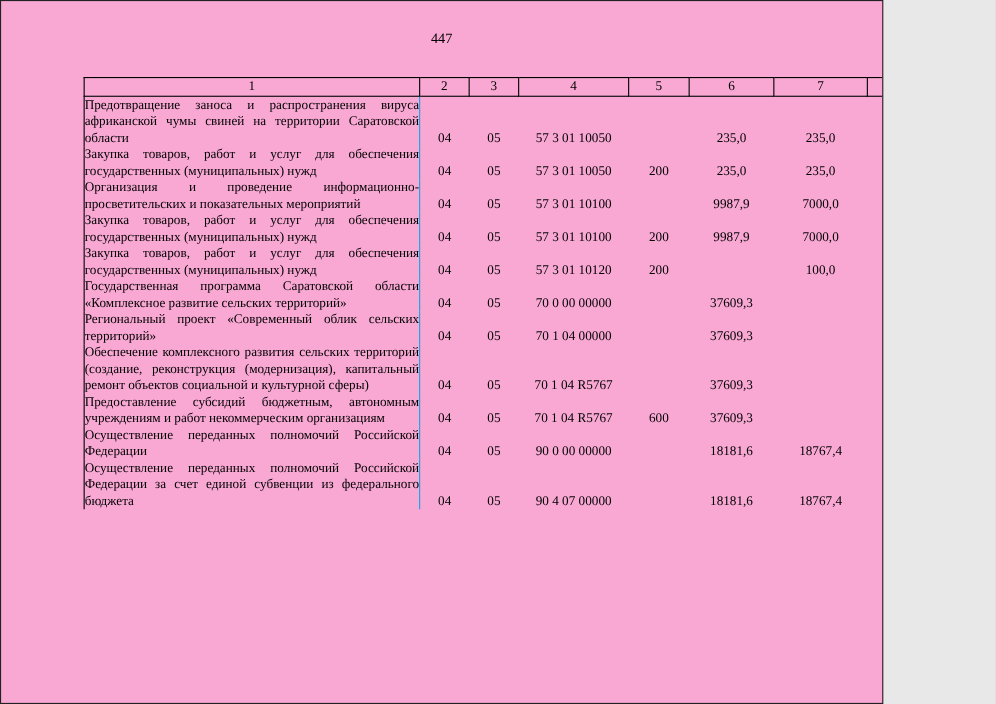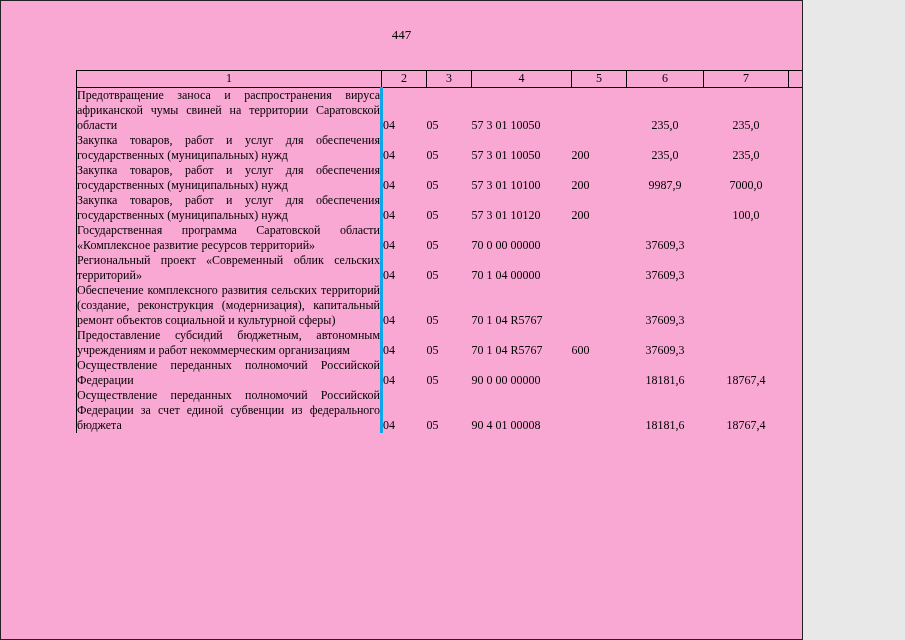--- a/index.html
+++ b/index.html
@@ -39,28 +39,28 @@
     line-height: 13px;
     padding: 1px 0 2px 0;
     text-align: center;
   }
   table.budget td {
     padding: 0;
     vertical-align: bottom;
   }
   td.c-text {
     border-left: 1px solid #000000;
-    border-right: 3px solid #0ea5e9;
+    border-right: 1px solid #0ea5e9;
     vertical-align: top;
     text-align: justify;
     padding: 1px 5px 1px 8px;
     font-family: Liberation Serif, serif;
   }
   td.c-mid {
-    text-align: left;
+    text-align: center;
     white-space: nowrap;
     padding-bottom: 1px;
   }
   td.c-amt {
     text-align: center;
     white-space: nowrap;
     padding: 0 8px 1px 0;
   }
 </style>
 </head>
@@ -109,20 +109,30 @@
     <td class="c-text">Закупка товаров, работ и услуг для обеспечения государственных (муниципальных) нужд</td>
     <td class="c-mid">04</td>
     <td class="c-mid">05</td>
     <td class="c-mid">57 3 01 10050</td>
     <td class="c-mid">200</td>
     <td class="c-amt">235,0</td>
     <td class="c-amt">235,0</td>
     <td class="c-amt">235,0</td>
   </tr>
 
+  <tr>
+    <td class="c-text">Организация и проведение информационно-просветительских и показательных мероприятий</td>
+    <td class="c-mid">04</td>
+    <td class="c-mid">05</td>
+    <td class="c-mid">57 3 01 10100</td>
+    <td class="c-mid"></td>
+    <td class="c-amt">9987,9</td>
+    <td class="c-amt">7000,0</td>
+    <td class="c-amt">7000,0</td>
+  </tr>
 
   <tr>
     <td class="c-text">Закупка товаров, работ и услуг для обеспечения государственных (муниципальных) нужд</td>
     <td class="c-mid">04</td>
     <td class="c-mid">05</td>
     <td class="c-mid">57 3 01 10100</td>
     <td class="c-mid">200</td>
     <td class="c-amt">9987,9</td>
     <td class="c-amt">7000,0</td>
     <td class="c-amt">7000,0</td>
@@ -134,21 +144,21 @@
     <td class="c-mid">04</td>
     <td class="c-mid">05</td>
     <td class="c-mid">57 3 01 10120</td>
     <td class="c-mid">200</td>
     <td class="c-amt"></td>
     <td class="c-amt">100,0</td>
     <td class="c-amt">100,0</td>
   </tr>
 
   <tr>
-    <td class="c-text">Государственная программа Саратовской области «Комплексное развитие ресурсов территорий»</td>
+    <td class="c-text">Государственная программа Саратовской области «Комплексное развитие сельских территорий»</td>
     <td class="c-mid">04</td>
     <td class="c-mid">05</td>
     <td class="c-mid">70 0 00 00000</td>
     <td class="c-mid"></td>
     <td class="c-amt">37609,3</td>
     <td class="c-amt"></td>
     <td class="c-amt"></td>
   </tr>
 
   <tr>
@@ -192,21 +202,21 @@
     <td class="c-mid"></td>
     <td class="c-amt">18181,6</td>
     <td class="c-amt">18767,4</td>
     <td class="c-amt">19445,0</td>
   </tr>
 
   <tr>
     <td class="c-text">Осуществление переданных полномочий Российской Федерации за счет единой субвенции из федерального бюджета</td>
     <td class="c-mid">04</td>
     <td class="c-mid">05</td>
-    <td class="c-mid">90 4 01 00008</td>
+    <td class="c-mid">90 4 07 00000</td>
     <td class="c-mid"></td>
     <td class="c-amt">18181,6</td>
     <td class="c-amt">18767,4</td>
     <td class="c-amt">19445,0</td>
   </tr>
 
 </tbody>
   </table>
 
 </div>

